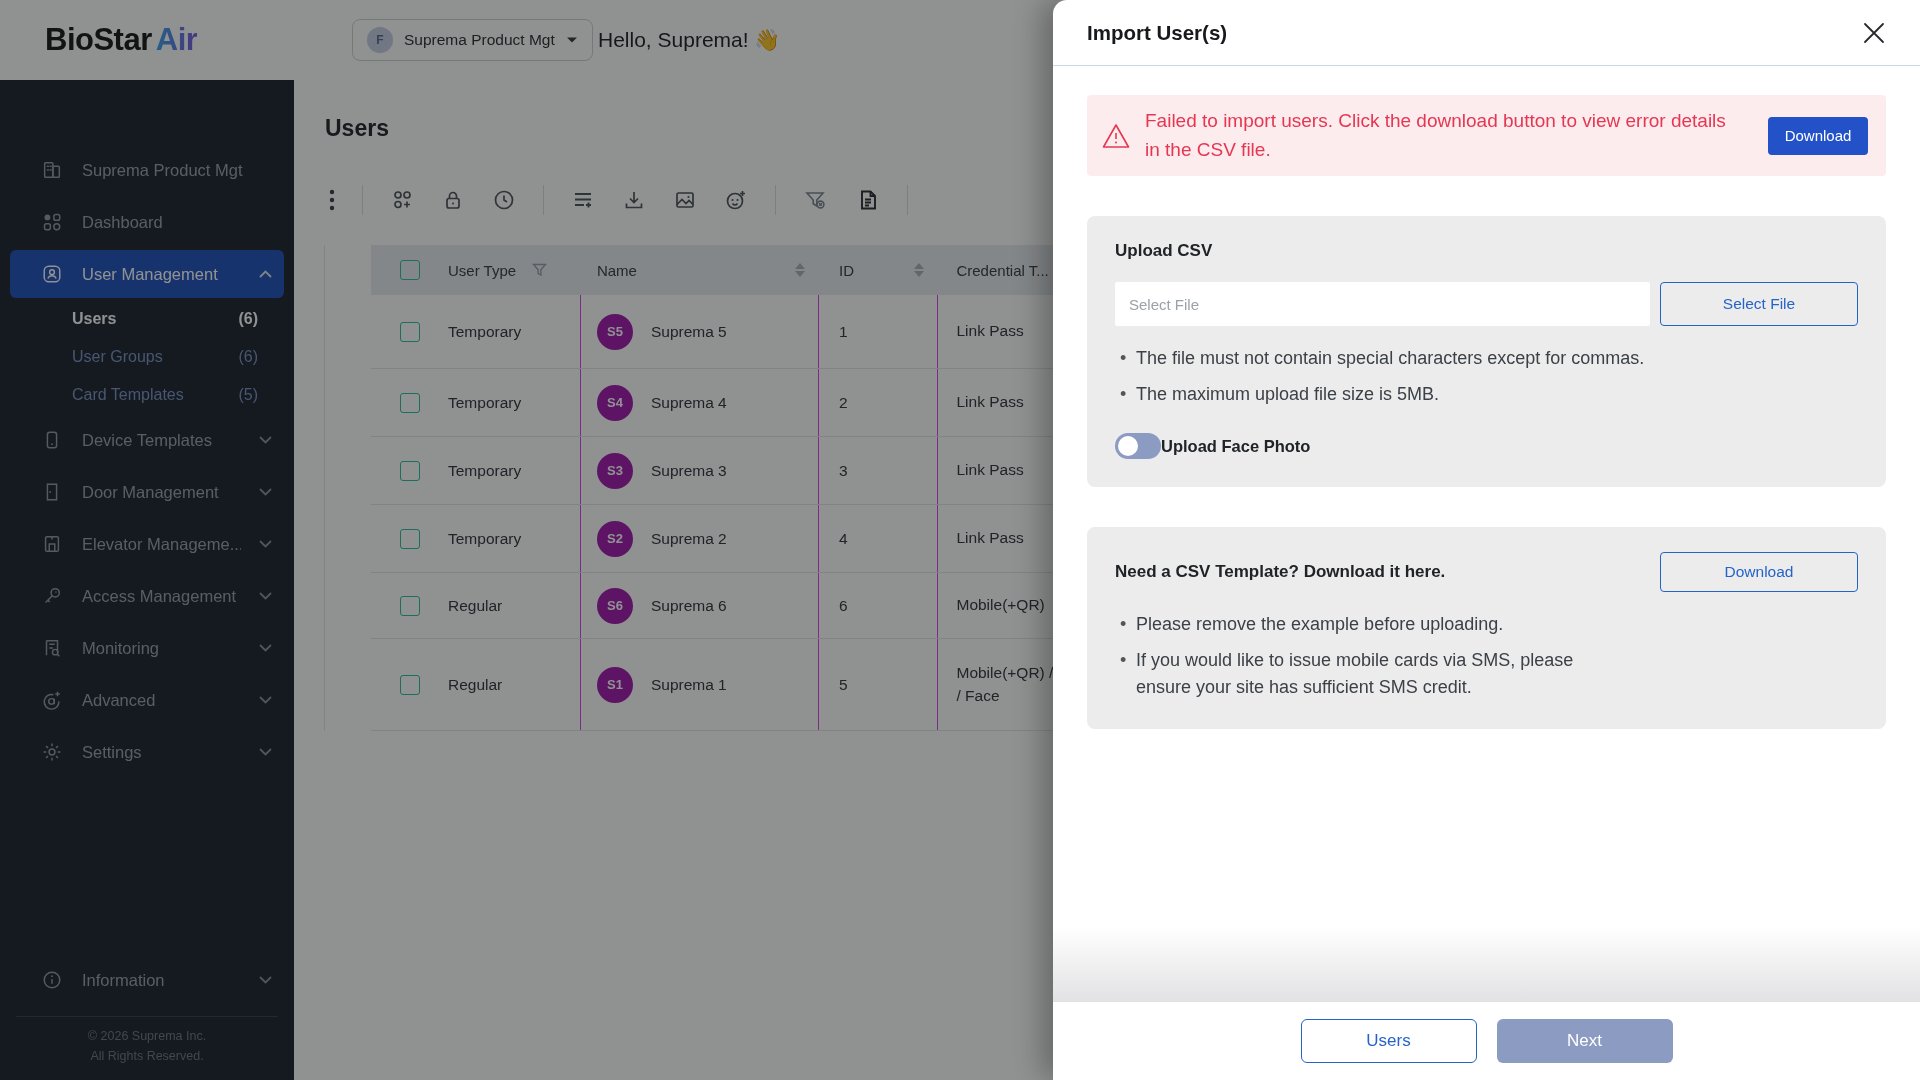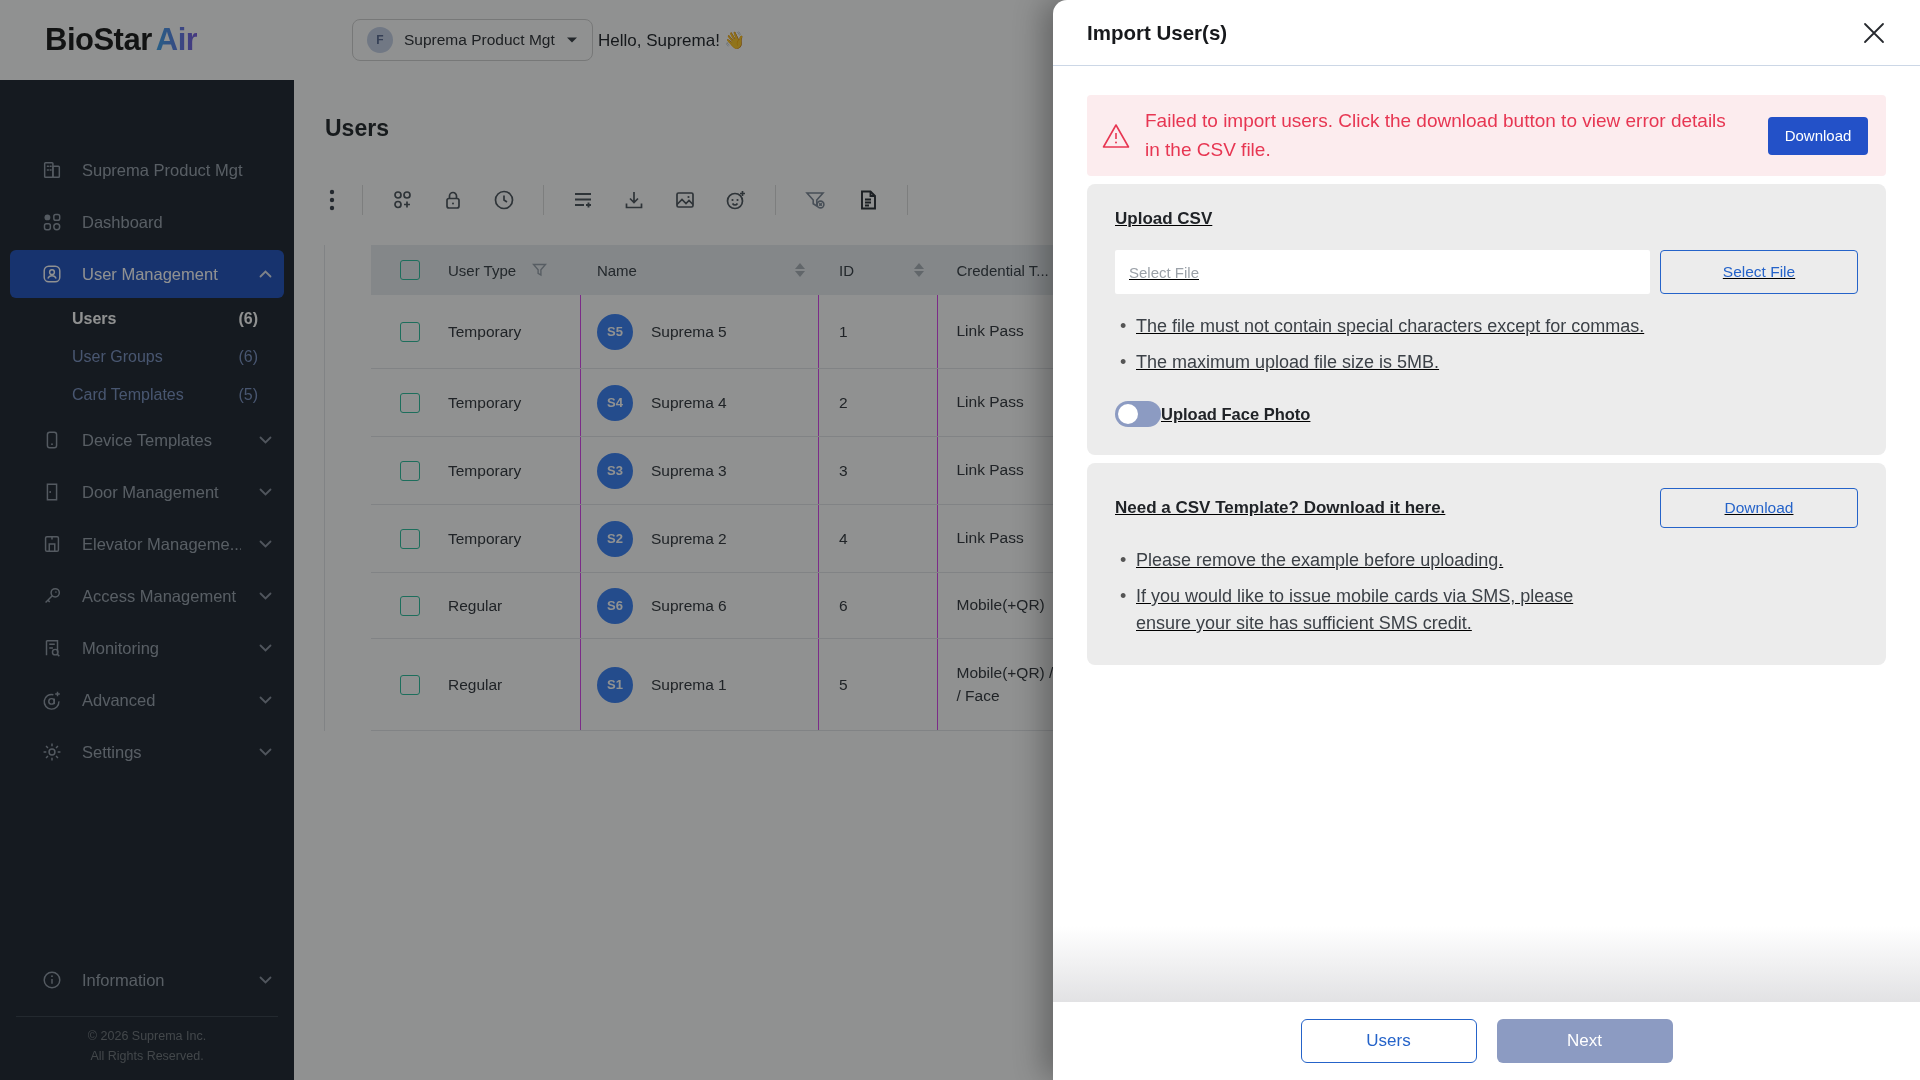--- a/index.html
+++ b/index.html
@@ -8,21 +8,21 @@
 
   
   .app-header{position:absolute;top:0;left:0;width:100%;height:80px;background:#fff;}
   .logo{position:absolute;left:45px;top:22px;font-size:31px;font-weight:700;color:#1b1b1b;letter-spacing:-0.5px;}
   .logo .air{background:linear-gradient(90deg,#3fa4ec,#7a5ce0);-webkit-background-clip:text;background-clip:text;color:transparent;margin-left:4px;}
   .org-pill{position:absolute;left:352px;top:19px;height:42px;display:flex;align-items:center;gap:11px;
     padding:0 14px;border:1px solid #d2d2d2;border-radius:8px;background:#fff;cursor:pointer;}
   .org-avatar{width:26px;height:26px;border-radius:50%;background:#c6d2e8;color:#5a6b92;font-size:12px;font-weight:700;
     display:flex;align-items:center;justify-content:center;}
   .org-label{font-size:15.5px;color:#2f3237;}
-  .greeting{position:absolute;left:598px;top:40px;transform:translateY(-50%);font-size:17px;color:#1f2328;}
+  .greeting{position:absolute;left:598px;top:40px;transform:translateY(-50%);font-size:21px;color:#1f2328;}
 
   
   .sidebar{position:absolute;top:80px;left:0;width:294px;bottom:0;background:#1f2732;}
   .nav{padding-top:64px;}
   .nav-item{height:52px;display:flex;align-items:center;gap:18px;padding:0 22px 0 40px;
     color:#9aa3ae;font-size:16.5px;cursor:pointer;}
   .nav-item .nicon{width:24px;height:24px;flex:none;display:flex;align-items:center;justify-content:center;}
   .nav-item .nlabel{flex:1;white-space:nowrap;overflow:hidden;}
   .nav-item.active{background:#2454c0;border-radius:6px;margin:2px 10px;height:48px;padding:0 12px 0 30px;color:#fff;}
   .chev{flex:none;display:flex;}
@@ -46,39 +46,39 @@
   .c1{width:222px;padding-left:29px;}
   .c2{width:253px;padding-left:16px;}
   .c3{width:126px;padding-left:20px;}
   .c4{width:249px;padding-left:18px;padding-right:16px;}
   .cb{width:20px;height:20px;border:1.5px solid #2fbf9f;border-radius:3px;background:transparent;flex:none;cursor:pointer;}
   .th .cb{margin-right:28px;}
   .sortstack{margin-left:auto;margin-right:14px;display:flex;flex-direction:column;gap:2px;cursor:pointer;}
   .funnel{margin-left:16px;display:flex;cursor:pointer;}
   .row{display:flex;align-items:center;border-bottom:1px solid #e3e6e9;background:#fff;font-size:15.5px;color:#33383e;cursor:pointer;}
   .row .cell{border-right:1px solid #d946ef;}
-  .avatar{width:36px;height:36px;border-radius:50%;background:#3b82f6;color:#fff;font-size:13px;font-weight:700;
+  .avatar{width:36px;height:36px;border-radius:50%;background:#a21caf;color:#fff;font-size:13px;font-weight:700;
     display:flex;align-items:center;justify-content:center;margin-right:18px;flex:none;}
   .cred{line-height:1.45;}
 
   
   .overlay{position:absolute;inset:0;background:rgba(8,10,12,0.45);z-index:40;}
 
   
   .modal{position:absolute;top:0;left:1053px;right:0;bottom:0;background:#fff;z-index:60;
     border-radius:14px 0 0 14px;box-shadow:-10px 0 30px rgba(0,0,0,0.30);display:flex;flex-direction:column;}
   .modal-header{height:66px;flex:none;display:flex;align-items:center;padding:0 30px 0 34px;border-bottom:1px solid #ccd7e6;}
   .modal-title{font-size:20.5px;font-weight:600;color:#17191c;}
   .close-btn{margin-left:auto;width:32px;height:32px;display:flex;align-items:center;justify-content:center;cursor:pointer;background:none;border:none;padding:0;}
   .modal-body{flex:1;position:relative;padding:29px 34px 0;}
   .error-banner{display:flex;align-items:center;background:#fcecee;border-radius:4px;padding:12px 18px 12px 14px;gap:14px;}
   .error-text{color:#e73652;font-size:19px;line-height:1.5;max-width:590px;}
   .btn{font-family:inherit;cursor:pointer;}
   .btn-primary{margin-left:auto;background:#2351c8;color:#fff;border:none;border-radius:4px;height:38px;width:100px;font-size:15px;}
-  .card{background:#ececec;border-radius:8px;margin-top:8px;padding:25px 28px 28px;text-decoration:underline;}
+  .card{background:#ececec;border-radius:8px;margin-top:40px;padding:25px 28px 28px;}
   .card-heading{font-size:17px;font-weight:700;color:#202327;}
   .file-row{display:flex;margin-top:21px;gap:10px;}
   .file-input{width:535px;height:44px;background:#fff;border:none;border-radius:2px;padding:0 14px;font-size:15px;color:#333;outline:none;}
   .file-input::placeholder{color:#9ba1a8;}
   .btn-outline{border:1px solid #2563c9;color:#2563c9;background:transparent;border-radius:4px;font-size:15.5px;}
   .select-btn{width:198px;height:44px;}
   .bullets{margin:19px 0 0;padding:0;list-style:none;}
   .bullets li{position:relative;padding-left:21px;font-size:18px;color:#3c4147;line-height:1.5;margin-top:9px;}
   .bullets li::before{content:"\2022";position:absolute;left:5px;color:#555;}
   .bullet-wide{max-width:478px;}

